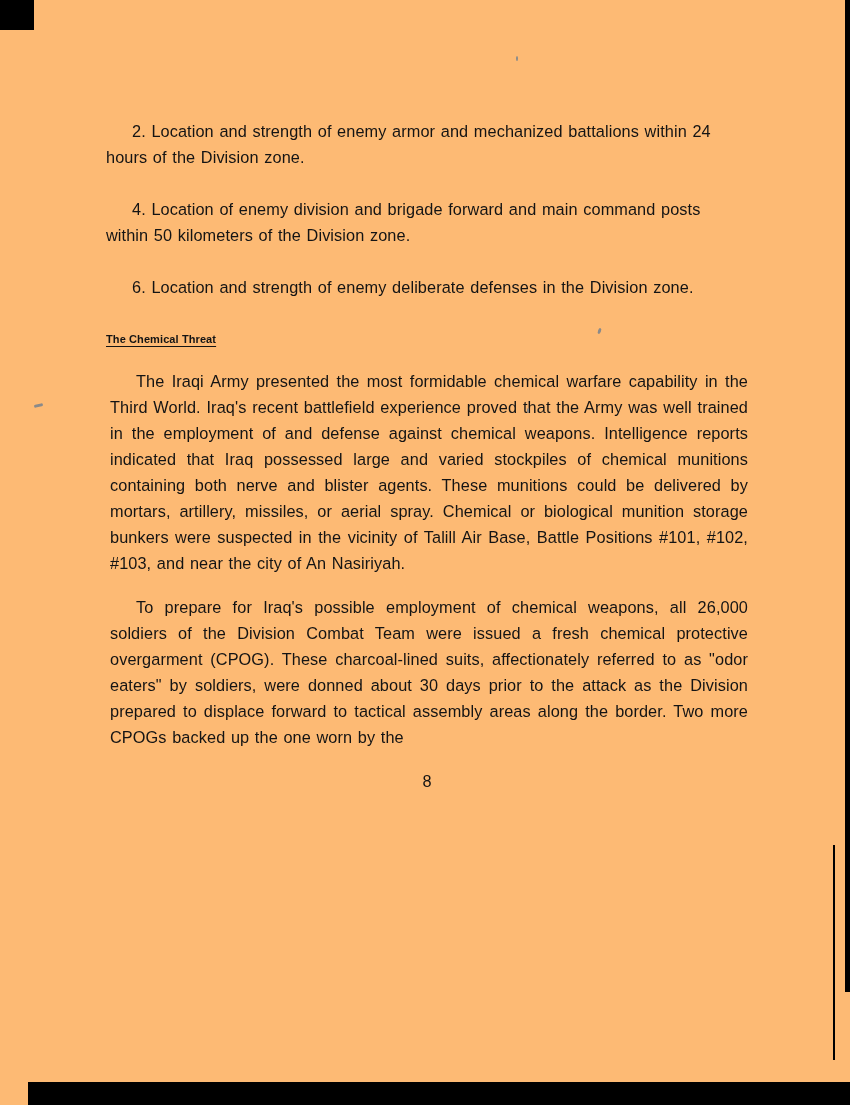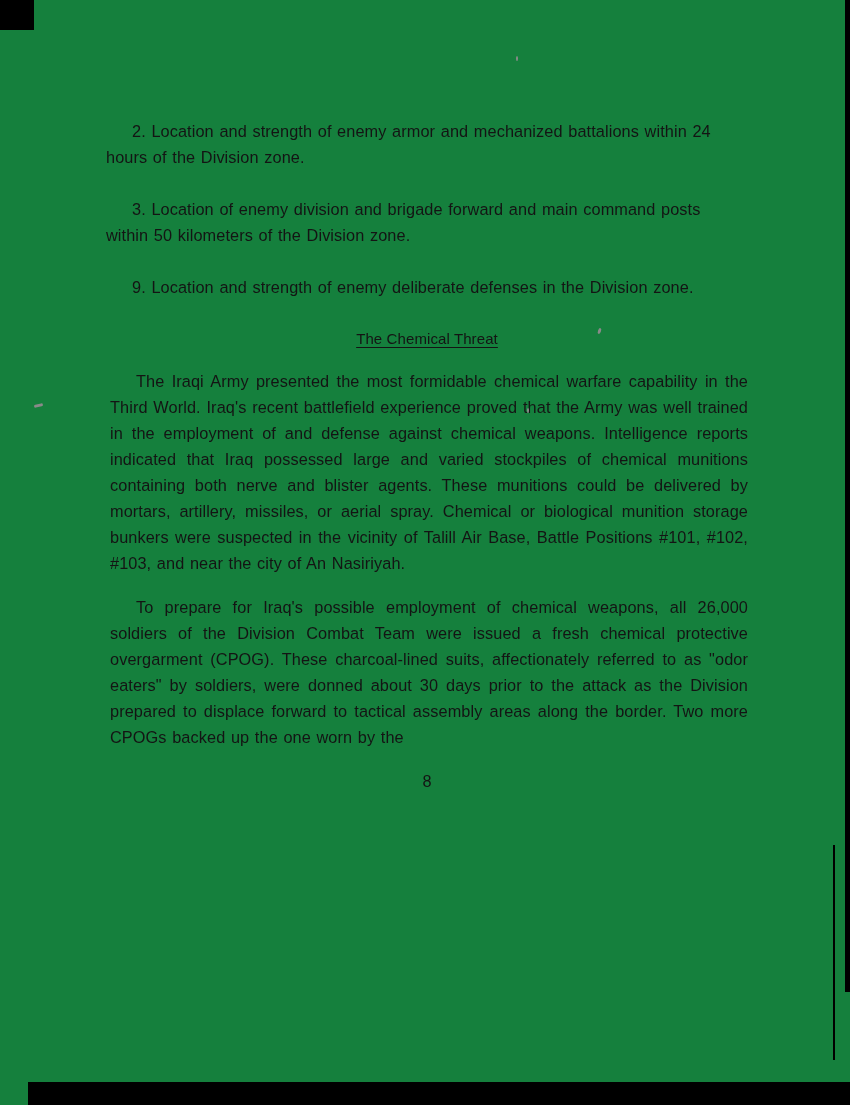--- a/index.html
+++ b/index.html
@@ -11,43 +11,43 @@
     width: 850px;
     height: 1105px;
     position: relative;
     overflow: hidden;
     font-family: "Liberation Sans", sans-serif;
     color: #141414;
   }
   .page {
     position: absolute;
     inset: 0;
-    background: #15803d;
+    background: #fdba74;
   }
   .content {
     position: absolute;
     top: 118px;
     left: 106px;
     width: 642px;
     font-size: 16.3px;
     line-height: 26px;
     letter-spacing: 0.1px;
   }
   p.item {
     margin: 0 0 26px 0;
     text-indent: 26px;
     text-align: left;
     word-spacing: 1px;
   }
   h2.heading {
     margin: 6px 0 16px 0;
-    font-size: 15px;
+    font-size: 11px;
     line-height: 26px;
-    font-weight: 400;
-    text-align: center;
+    font-weight: 700;
+    text-align: left;
     text-decoration: underline;
     text-underline-offset: 3px;
   }
   p.body {
     margin: 0 0 18px 4px;
     text-indent: 26px;
     text-align: justify;
     word-spacing: 1px;
   }
   .page-number {
@@ -71,22 +71,22 @@
   .speck-3 { left: 598px; top: 328px; width: 3px; height: 6px; transform: rotate(20deg); }
   .speck-4 { left: 527px; top: 408px; width: 2px; height: 5px; }
 </style>
 </head>
 <body>
 
 <div class="page">
 
   <div class="content">
     <p class="item">2.  Location and strength of enemy armor and mechanized battalions within 24 hours of the Division zone.</p>
-    <p class="item">3.  Location of enemy division and brigade forward and main command posts within 50 kilometers of the Division zone.</p>
-    <p class="item">9.  Location and strength of enemy deliberate defenses in the Division zone.</p>
+    <p class="item">4.  Location of enemy division and brigade forward and main command posts within 50 kilometers of the Division zone.</p>
+    <p class="item">6.  Location and strength of enemy deliberate defenses in the Division zone.</p>
 
     <h2 class="heading">The Chemical Threat</h2>
 
     <p class="body">The Iraqi Army presented the most formidable chemical warfare capability in the Third World.  Iraq's recent battlefield experience proved that the Army was well trained in the employment of and defense against chemical weapons.  Intelligence reports indicated that Iraq possessed large and varied stockpiles of chemical munitions containing both nerve and blister agents. These munitions could be delivered by mortars, artillery, missiles, or aerial spray.  Chemical or biological munition storage bunkers were suspected in the vicinity of Talill Air Base, Battle Positions #101, #102, #103, and near the city of An Nasiriyah.</p>
     <p class="body">To prepare for Iraq's possible employment of chemical weapons, all 26,000 soldiers of the Division Combat Team were issued a fresh chemical protective overgarment (CPOG).  These charcoal-lined suits, affectionately referred to as "odor eaters" by soldiers, were donned about 30 days prior to the attack as the Division prepared to displace forward to tactical assembly areas along the border.  Two more CPOGs backed up the one worn by the</p>
 
     <div class="page-number">8</div>
   </div>
 
   <div class="artifact artifact-top-left"></div>

